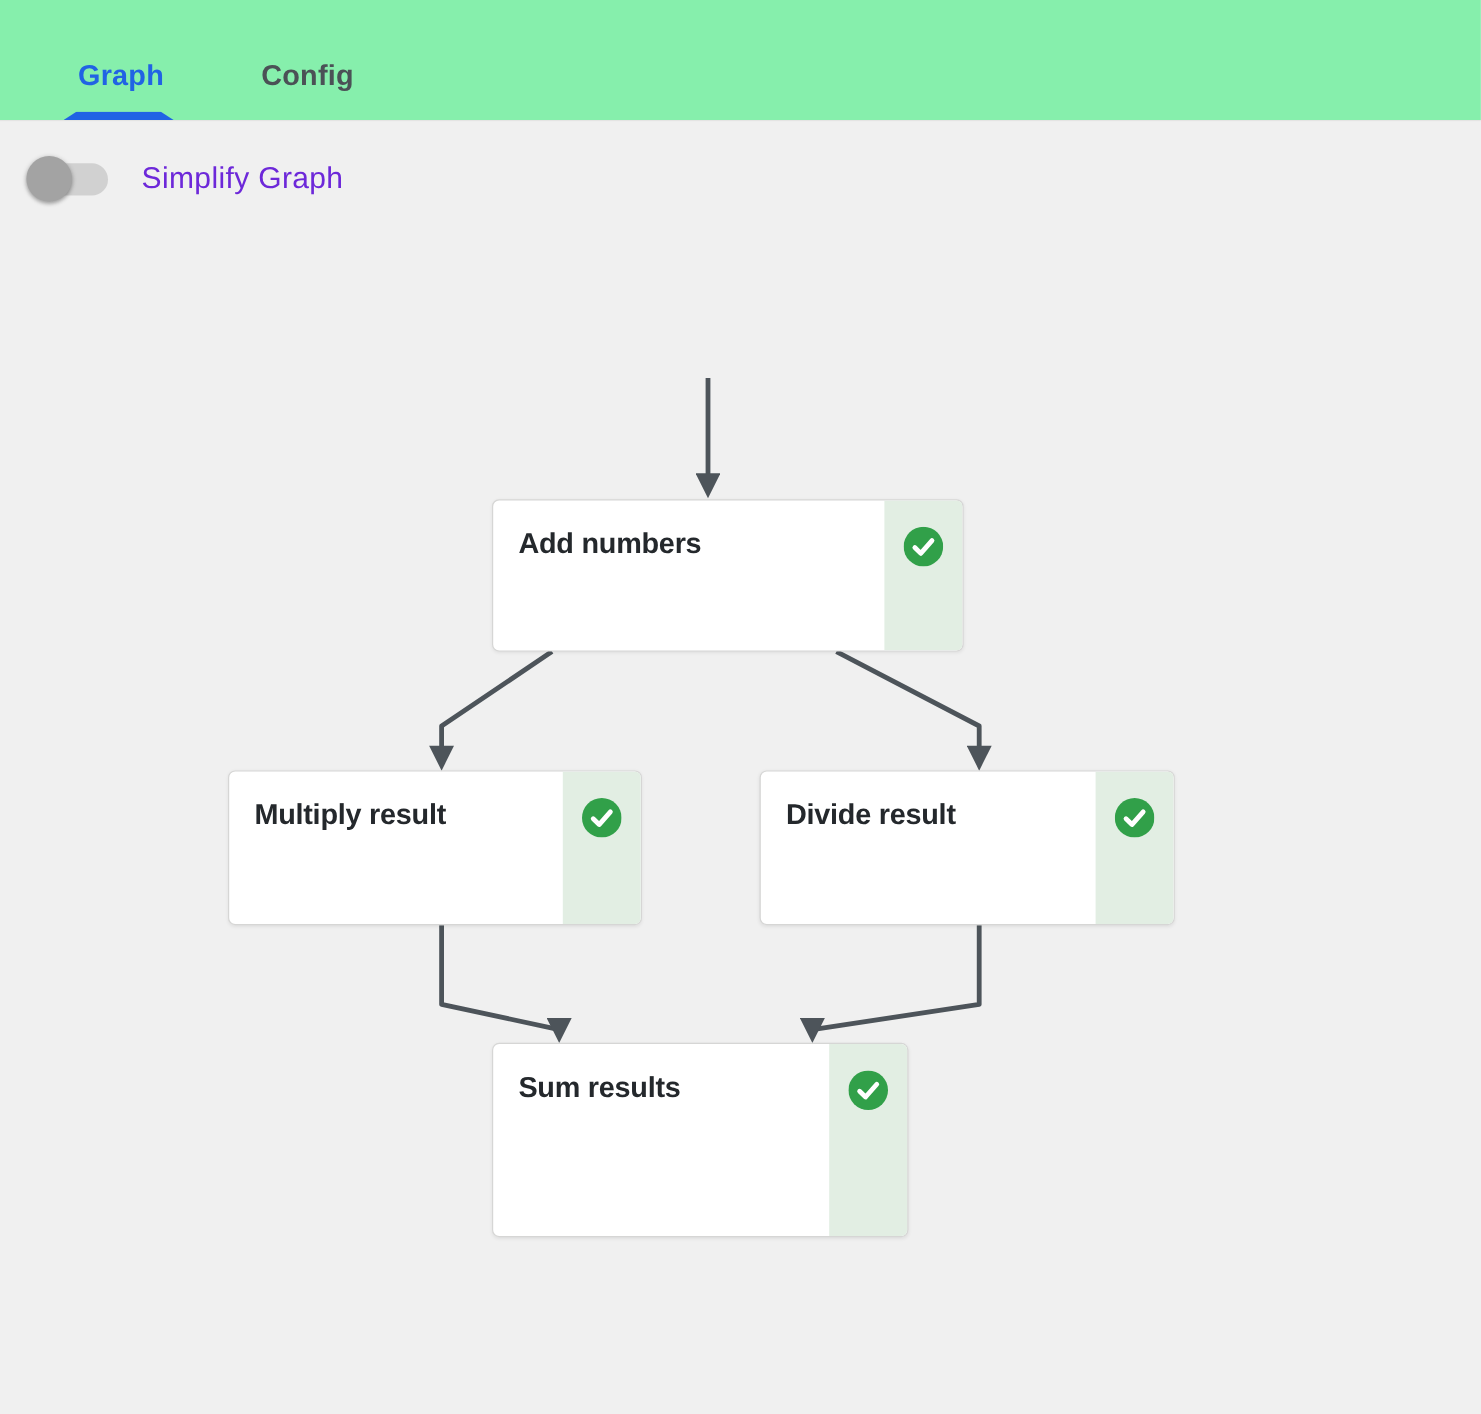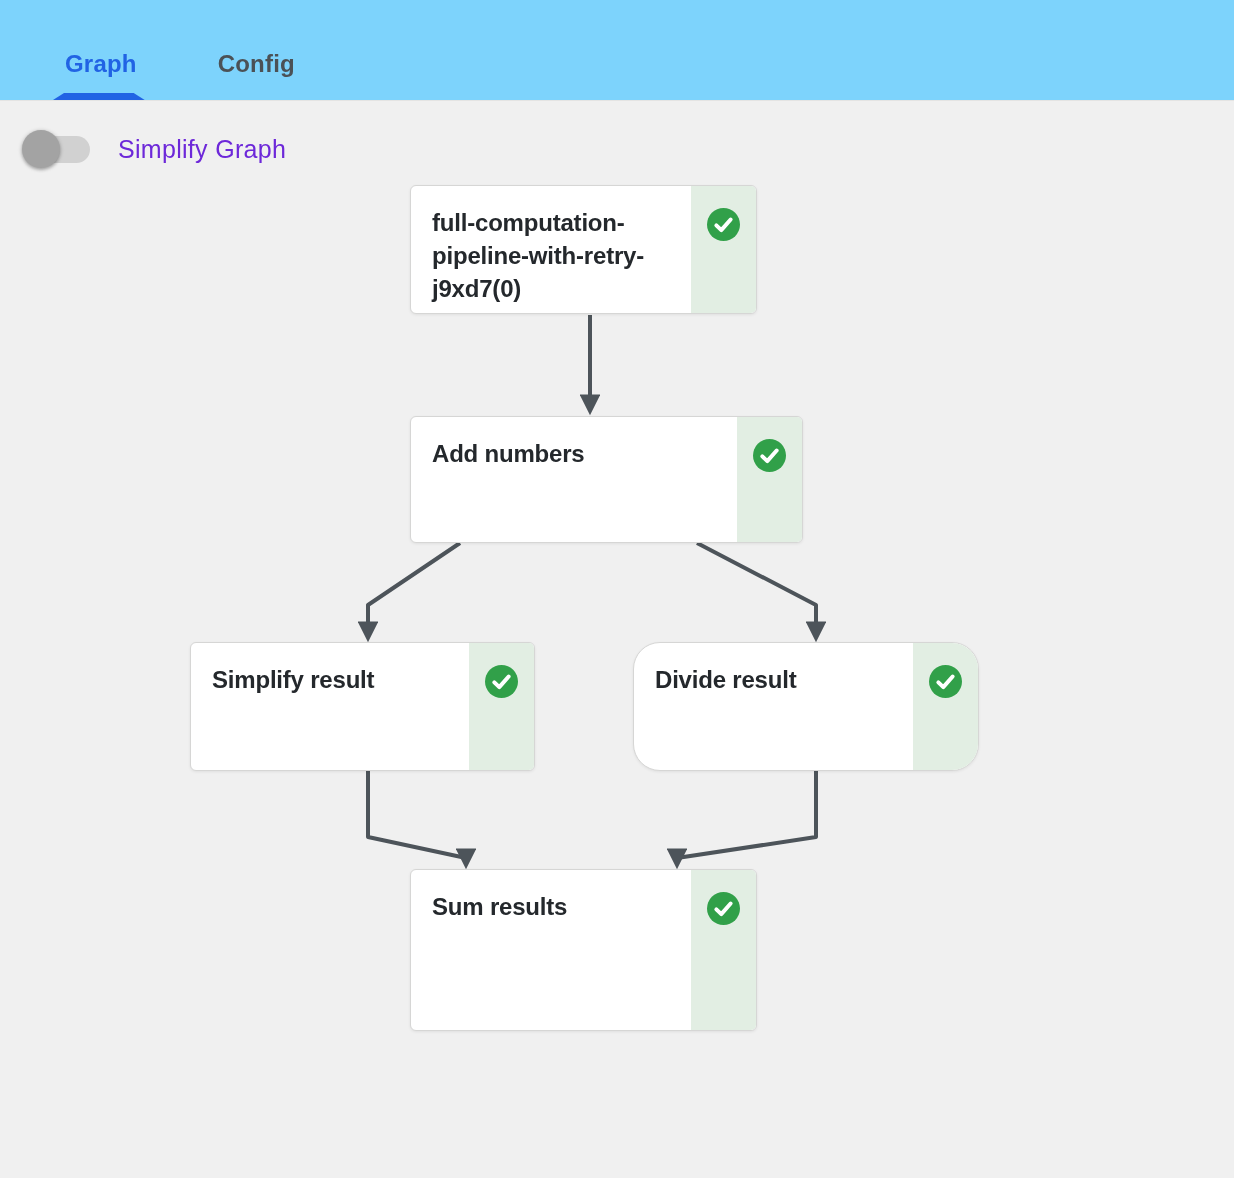--- a/index.html
+++ b/index.html
@@ -1,21 +1,21 @@
 <!DOCTYPE html>
 <html><head>
 <meta charset="utf-8">
 <style>
   * { margin:0; padding:0; box-sizing:border-box; }
   html,body { width:1234px; height:1178px; overflow:hidden;
     font-family:"Liberation Sans", sans-serif; background:#f0f0f0; }
 
   
   .header { position:absolute; left:0; top:0; width:1234px; height:100px;
-    background:#7dd3fc; display:flex; align-items:flex-end; padding-left:65px; }
+    background:#86efac; display:flex; align-items:flex-end; padding-left:65px; }
   .tab { position:relative; height:100%; display:flex; align-items:flex-end;
     padding-bottom:22px; margin-right:81px; font-size:24px; font-weight:bold;
     color:#4b5156; cursor:pointer; letter-spacing:.2px; }
   .tab.active { color:#2163e4; }
   .tab-underline { position:absolute; left:-12px; right:-8px; bottom:0; height:7px;
     background:#2163e4; clip-path:polygon(11px 0, calc(100% - 11px) 0, 100% 100%, 0 100%); }
 
   
   .content { position:absolute; left:0; top:100px; width:1234px; height:1078px;
     background:#f0f0f0; border-top:1px solid #e4e4e3; }
@@ -63,48 +63,39 @@
           <path d="M0,0 L10,5 L0,10 z" fill="#4d545a"></path>
         </marker>
       </defs>
     <polyline points="590,214 590,309" fill="none" stroke="#4d545a" stroke-width="4" stroke-linejoin="round" marker-end="url(#arrow)"></polyline>
         <polyline points="460,442 368,504 368,536" fill="none" stroke="#4d545a" stroke-width="4" stroke-linejoin="round" marker-end="url(#arrow)"></polyline>
         <polyline points="697,442 816,504 816,536" fill="none" stroke="#4d545a" stroke-width="4" stroke-linejoin="round" marker-end="url(#arrow)"></polyline>
         <polyline points="368,670 368,736 466,757 466,763" fill="none" stroke="#4d545a" stroke-width="4" stroke-linejoin="round" marker-end="url(#arrow)"></polyline>
         <polyline points="816,670 816,736 677,757 677,763" fill="none" stroke="#4d545a" stroke-width="4" stroke-linejoin="round" marker-end="url(#arrow)"></polyline>
       </svg>
 
-  <div class="node" style="left: 410px; top: 84px; width: 347px; height: 129px;">
-        <div class="node-label">full-computation-pipeline-with-retry-j9xd7(0)</div>
-        <div class="node-status">
-          <svg width="33" height="33" viewBox="0 0 24 24">
-            <circle cx="12" cy="12" r="12" fill="#31a049"></circle>
-            <path d="M6.8 12.6 L10.4 16.1 L17.2 8.4" fill="none" stroke="#ffffff" stroke-width="2.9" stroke-linecap="round" stroke-linejoin="round"></path>
-          </svg>
-        </div>
-      </div>
       <div class="node" style="left: 410px; top: 315px; width: 393px; height: 127px;">
         <div class="node-label">Add numbers</div>
         <div class="node-status">
           <svg width="33" height="33" viewBox="0 0 24 24">
             <circle cx="12" cy="12" r="12" fill="#31a049"></circle>
             <path d="M6.8 12.6 L10.4 16.1 L17.2 8.4" fill="none" stroke="#ffffff" stroke-width="2.9" stroke-linecap="round" stroke-linejoin="round"></path>
           </svg>
         </div>
       </div>
       <div class="node" style="left: 190px; top: 541px; width: 345px; height: 129px;">
-        <div class="node-label">Simplify result</div>
+        <div class="node-label">Multiply result</div>
         <div class="node-status">
           <svg width="33" height="33" viewBox="0 0 24 24">
             <circle cx="12" cy="12" r="12" fill="#31a049"></circle>
             <path d="M6.8 12.6 L10.4 16.1 L17.2 8.4" fill="none" stroke="#ffffff" stroke-width="2.9" stroke-linecap="round" stroke-linejoin="round"></path>
           </svg>
         </div>
       </div>
-      <div class="node" style="left: 633px; top: 541px; width: 346px; height: 129px; border-radius: 27px;">
+      <div class="node" style="left: 633px; top: 541px; width: 346px; height: 129px;">
         <div class="node-label">Divide result</div>
         <div class="node-status">
           <svg width="33" height="33" viewBox="0 0 24 24">
             <circle cx="12" cy="12" r="12" fill="#31a049"></circle>
             <path d="M6.8 12.6 L10.4 16.1 L17.2 8.4" fill="none" stroke="#ffffff" stroke-width="2.9" stroke-linecap="round" stroke-linejoin="round"></path>
           </svg>
         </div>
       </div>
       <div class="node" style="left: 410px; top: 768px; width: 347px; height: 162px;">
         <div class="node-label">Sum results</div>

